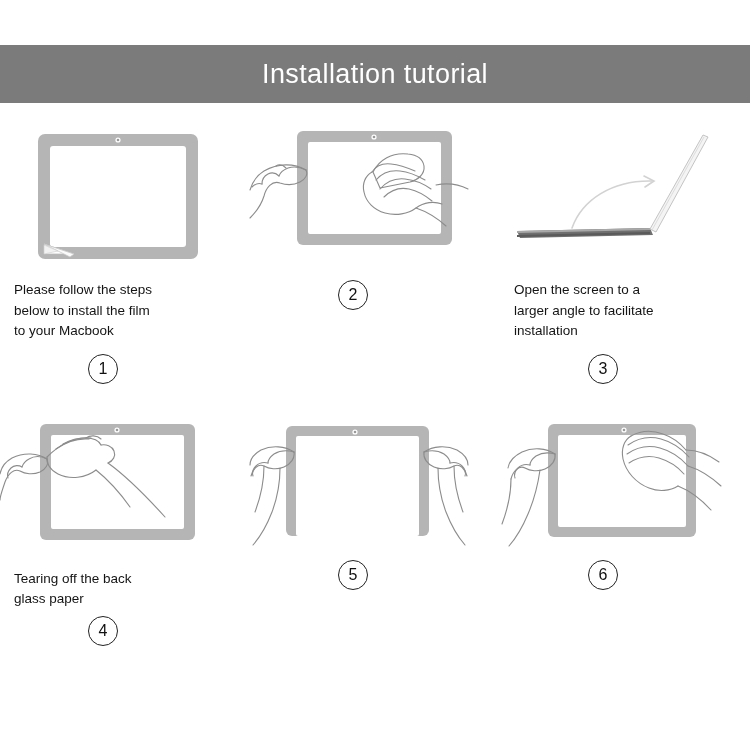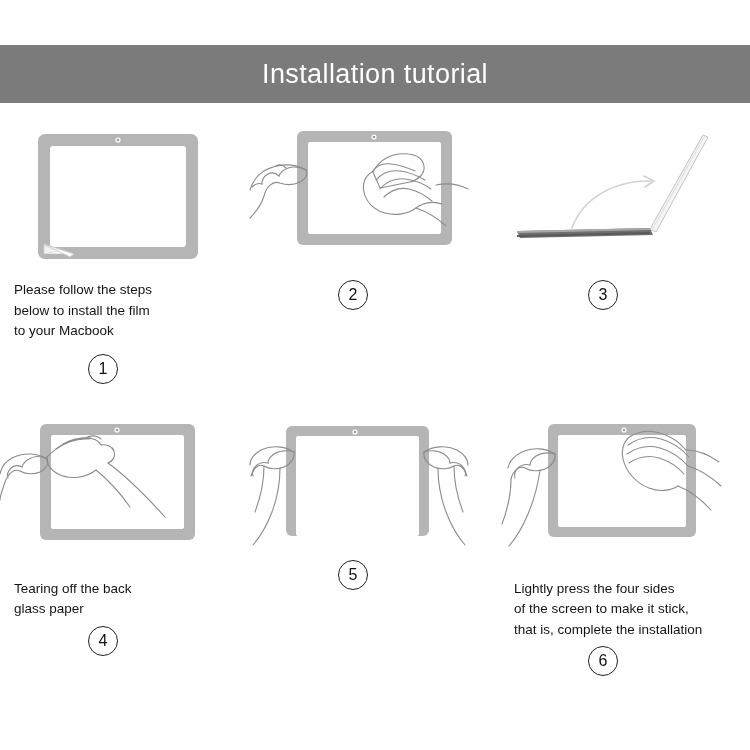--- a/index.html
+++ b/index.html
@@ -25,21 +25,21 @@
     position:absolute;left:0;top:118px;width:670px;
     display:grid;grid-template-columns:250px 250px 250px;
   }
   .cell{position:relative;}
   .art{position:relative;height:150px;}
   .caption{
     font-size:13.5px;color:#141414;line-height:20.5px;
     margin-left:14px;margin-right:6px;margin-top:12px;
     white-space:pre-line;
   }
-  .row2 .caption{margin-top:25px;}
+  .row2 .caption{margin-top:15px;}
   .num-wrap{position:relative;height:62px;}
   .num{
     position:absolute;left:88px;top:12px;
     width:28px;height:28px;border:1.3px solid #222;border-radius:50%;
     display:flex;align-items:center;justify-content:center;
     font-size:16px;color:#111;line-height:1;
   }
   .row2 .num{top:6px;}
 
   svg{display:block;overflow:visible;}
@@ -126,20 +126,23 @@
           <g>
             <path d="M150 111 L203 17 L208 19 L156 114 Z" fill="#f4f4f4" stroke="#bdbdbd" stroke-width="0.9"></path>
             <path d="M152 112 L204 19" stroke="#d6d6d6" stroke-width="0.8" fill="none"></path>
           </g>
           <g fill="none" stroke="#d2d2d2" stroke-width="1.6" stroke-linecap="round">
             <path d="M72 110 C82 82, 112 62, 152 63"></path>
             <path d="M144 58 L154 63 L145 69"></path>
           </g>
         </svg>
       </div>
+      <div class="caption">Open the screen to a
+larger angle to facilitate
+installation</div>
       <div class="num-wrap">
         <div class="num">3</div>
       </div>
     </div>
 
     <div class="cell row2">
       <div class="art">
         <svg width="250" height="150" viewBox="0 0 250 150" aria-hidden="true">
           <g>
             <rect x="40" y="20" width="155" height="116" rx="6" fill="#b5b5b5"></rect>
@@ -226,22 +229,19 @@
             <path d="M128 41 C138 34, 150 32, 161 35 C172 38, 182 45, 189 53"></path>
             <path d="M127 50 C137 43, 149 41, 160 44 C171 47, 181 54, 188 62"></path>
             <path d="M129 59 C138 53, 149 51, 159 54 C169 57, 178 63, 184 70"></path>
             <path d="M131 32 C124 36, 121 45, 123 55 C126 68, 136 79, 149 84 C159 88, 170 87, 178 82"></path>
             <path d="M178 82 C188 86, 200 94, 211 106"></path>
             <path d="M186 46 C196 46, 208 50, 219 58"></path>
             <path d="M188 62 C198 65, 210 72, 221 82"></path>
           </g>
         </svg>
       </div>
-      <div class="caption">Lightly press the four sides
-of the screen to make it stick,
-that is, complete the installation</div>
       <div class="num-wrap">
         <div class="num">6</div>
       </div>
     </div>
 
   </div>
 </div>
 
 </body></html>

